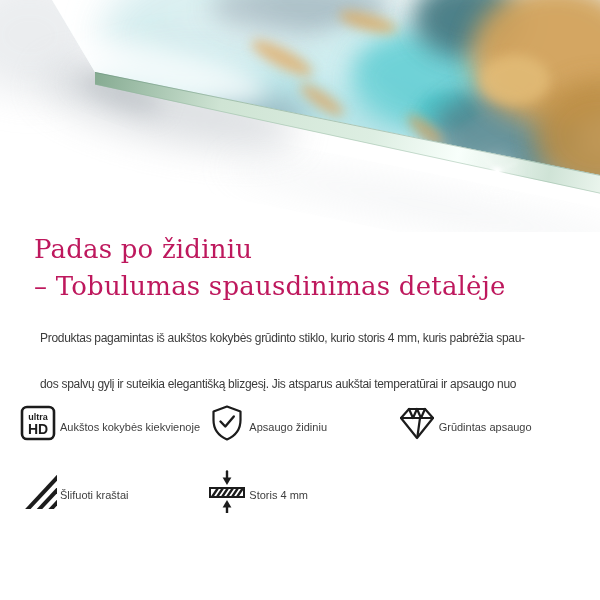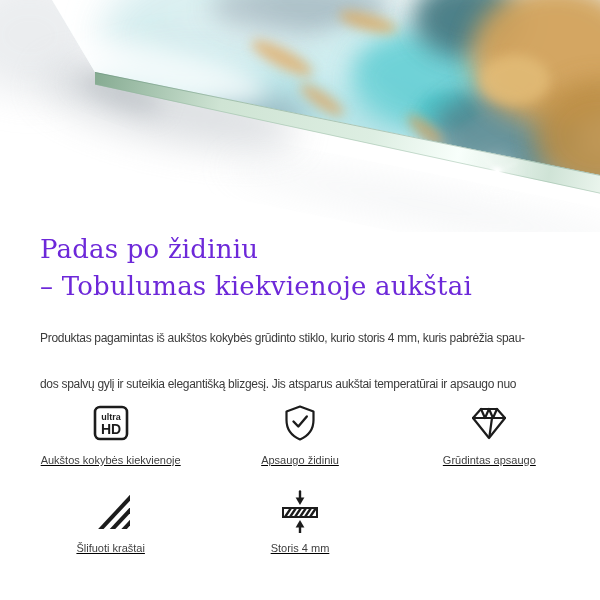--- a/index.html
+++ b/index.html
@@ -4,39 +4,39 @@
 <style>
   html,body{margin:0;padding:0;}
   body{
     width:600px;height:600px;background:#ffffff;position:relative;overflow:hidden;
     font-family:"Liberation Sans",sans-serif;
   }
   .hero{position:absolute;left:0;top:0;width:600px;height:232px;}
   .hero svg{display:block;}
 
   .headline{
-    position:absolute;left:40px;top:231px;width:540px;
+    position:absolute;left:34px;top:231px;width:540px;
     font-family:"DejaVu Serif","Liberation Serif",serif;
-    font-weight:400;color:#6d28d9;font-size:26px;line-height:37px;letter-spacing:.2px;
+    font-weight:400;color:#be185d;font-size:26px;line-height:37px;letter-spacing:.2px;
     margin:0;
   }
   .headline span{display:block;white-space:nowrap;}
 
   .desc{
     position:absolute;left:40px;top:305px;width:556px;
     color:#3b3b3b;font-size:12px;line-height:26px;letter-spacing:-0.3px;
   }
   .desc div{white-space:nowrap;margin-top:20px;}
 
   .features{
     position:absolute;left:16px;top:400px;width:568px;
     display:grid;grid-template-columns:repeat(3,1fr);row-gap:22px;
     justify-items:center;
   }
-  .feature{display:flex;flex-direction:column;align-items:center;width:100%;text-decoration:underline;}
+  .feature{display:flex;flex-direction:row;align-items:center;width:100%;}
   .icon-box{height:46px;display:flex;align-items:center;justify-content:center;}
   .feature-label{margin-top:8px;font-size:11px;color:#3e3e3e;letter-spacing:0;white-space:nowrap;}
 
   .ficon{stroke:#1c1c1c;fill:none;stroke-width:2.2;}
   .ficon text{font-family:"Liberation Sans",sans-serif;font-weight:700;fill:#1c1c1c;stroke:none;}
 </style>
 </head>
 <body>
 
 <div class="hero">
@@ -115,21 +115,21 @@
         <line x1="479" y1="186" x2="515" y2="158" stroke="#ffffff" stroke-width="1.5" opacity="0.5" filter="url(#b3)"></line>
         <circle cx="497" cy="172" r="5" fill="#ffffff" filter="url(#b3)"></circle>
         <circle cx="497" cy="172" r="2" fill="#ffffff"></circle>
       </g>
     </g>
   </svg>
 </div>
 
 <h1 class="headline">
   <span>Padas po židiniu</span>
-  <span>– Tobulumas kiekvienoje aukštai</span>
+  <span>– Tobulumas spausdinimas detalėje</span>
 </h1>
 
 <div class="desc">
   <div>Produktas pagamintas iš aukštos kokybės grūdinto stiklo, kurio storis 4 mm, kuris pabrėžia spau-</div>
   <div>dos spalvų gylį ir suteikia elegantišką blizgesį. Jis atsparus aukštai temperatūrai ir apsaugo nuo</div>
 </div>
 
 <div class="features">
 
 

